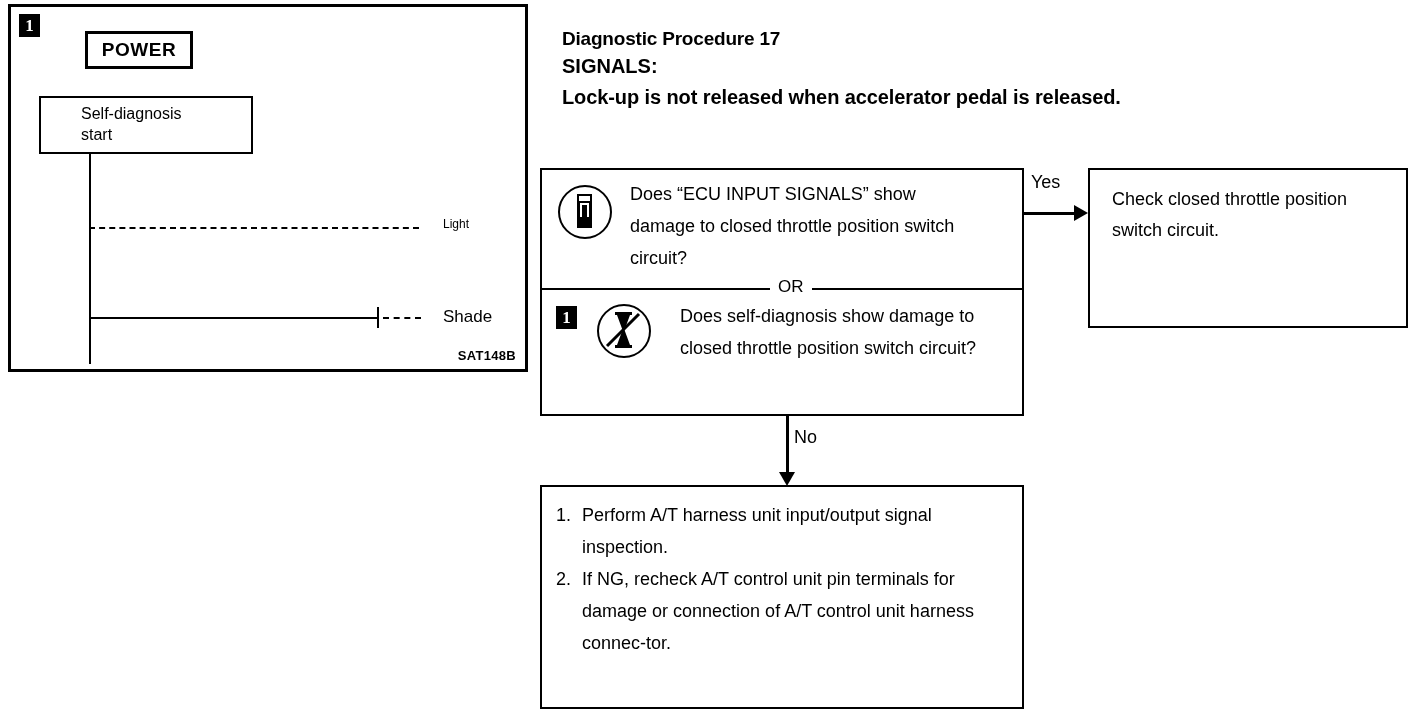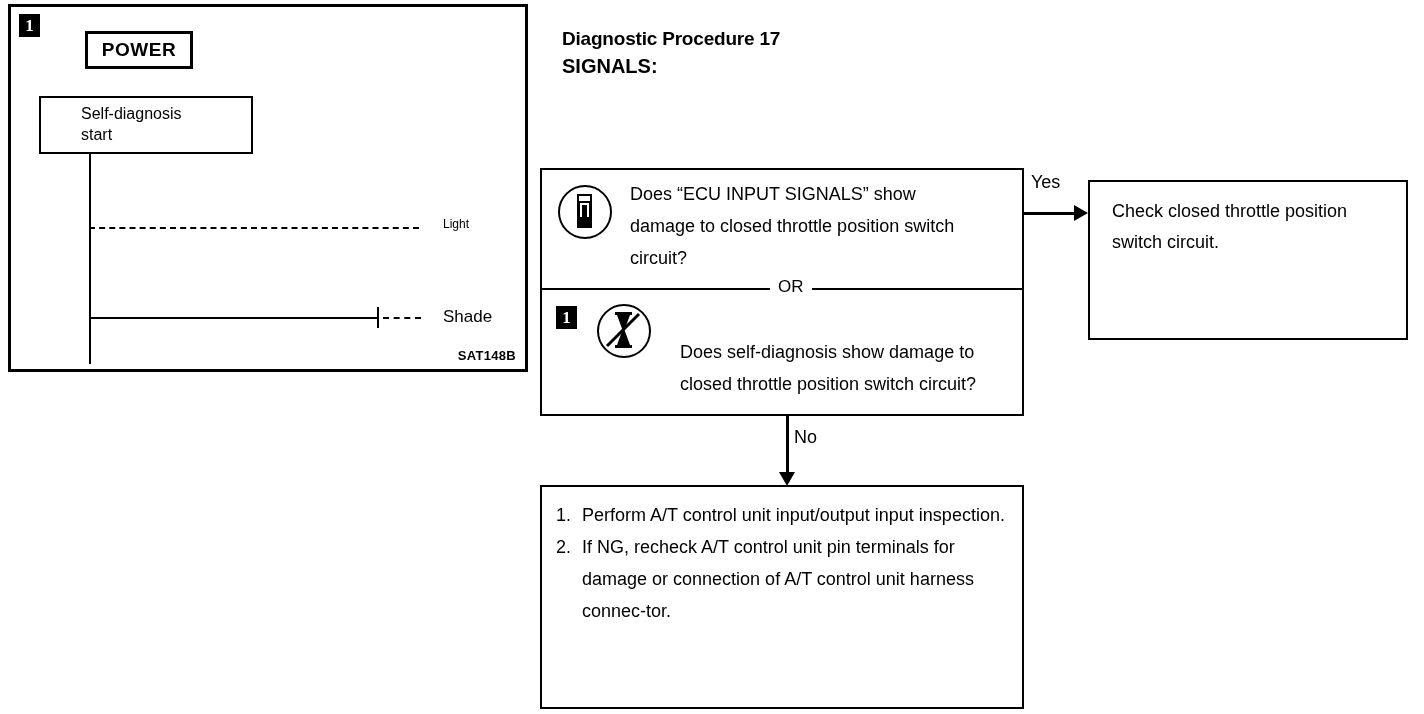--- a/index.html
+++ b/index.html
@@ -226,21 +226,20 @@
     font-size: 18px;
     line-height: 1.78;
   }
   #q1-text {
     left: 88px;
     top: 8px;
   }
   #q2-text {
     left: 138px;
     top: 10px;
-    margin-top: 36px;
   }
   #decision-badge {
     left: 14px;
     top: 16px;
     width: 21px;
     height: 23px;
     font-size: 17px;
     line-height: 23px;
   }
 
@@ -265,21 +264,21 @@
   }
   #yes-label {
     position: absolute;
     left: 1031px;
     top: 172px;
     font-size: 18px;
   }
   #result-box {
     position: absolute;
     left: 1088px;
-    top: 180px;
+    top: 168px;
     width: 320px;
     height: 160px;
     border: 2.5px solid #000;
     box-sizing: border-box;
     background: #fff;
     padding: 14px 0 0 22px;
     font-size: 18px;
     line-height: 1.72;
   }
 
@@ -356,20 +355,21 @@
     <div id="shade-solid"></div>
     <div id="shade-tick"></div>
     <div id="shade-dashes"></div>
     <div id="shade-label">Shade</div>
 
     <div id="sat-code">SAT148B</div>
   </div>
 
   <div id="proc-title">Diagnostic Procedure 17</div>
   <div id="symptom-label">SIGNALS:</div>
+  <div id="symptom-text">Lock-up is not released when accelerator pedal is released.</div>
 
   <div id="decision-group">
 
     <div id="decision-top" class="decision-half">
       <span class="icon-circle" id="consult-icon">
         <svg width="48" height="48" viewBox="0 0 48 48" aria-hidden="true">
           <rect x="17" y="7" width="15" height="34" fill="#000"></rect>
           <rect x="19" y="9" width="11" height="5" fill="#fff"></rect>
           <rect x="20" y="16" width="9" height="14" fill="#fff"></rect>
           <rect x="22" y="18" width="5" height="14" fill="#000"></rect>
@@ -402,21 +402,21 @@
     <div style="width:250px;">Check closed throttle position switch circuit.</div>
   </div>
 
   <div id="no-line"></div>
   <div id="no-arrow"></div>
   <div id="no-label">No</div>
 
   <div id="action-box">
     <div class="action-item">
       <span class="action-num">1.</span>
-      <span class="action-body">Perform A/T control unit input/output input inspection.</span>
+      <span class="action-body">Perform A/T harness unit input/output signal inspection.</span>
     </div>
     <div class="action-item">
       <span class="action-num">2.</span>
       <span class="action-body">If NG, recheck A/T control unit pin terminals for damage or connection of A/T control unit harness connec-tor.</span>
     </div>
   </div>
 
 </div>
 
 </body></html>

